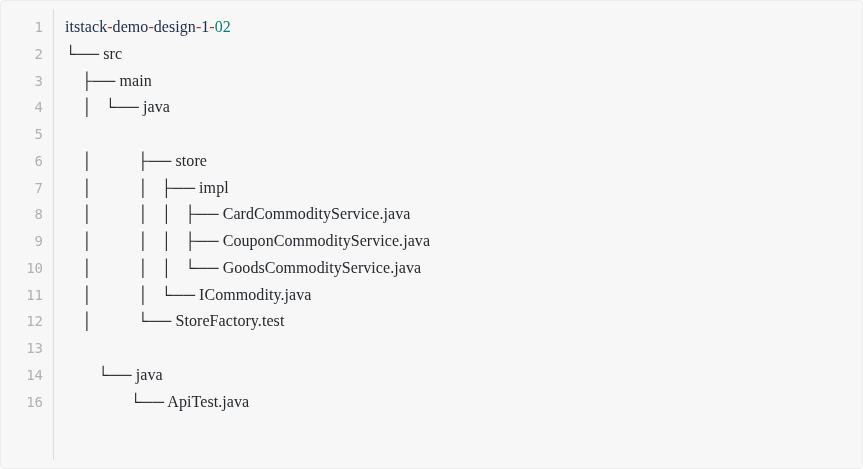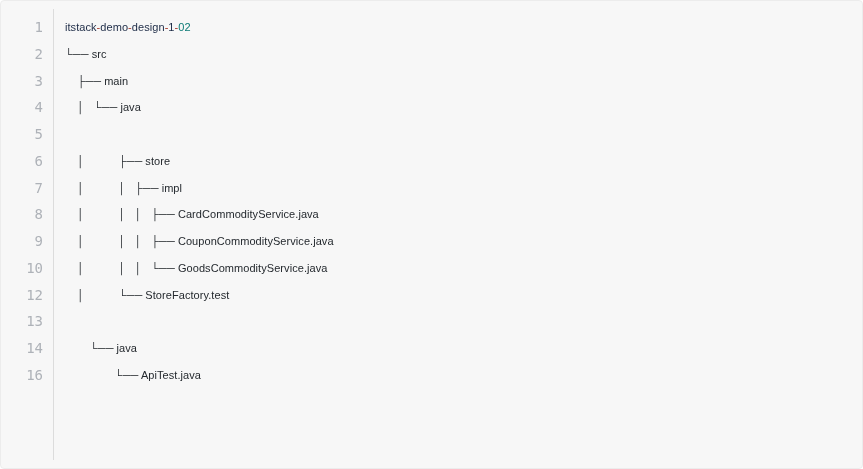--- a/index.html
+++ b/index.html
@@ -63,44 +63,45 @@
     line-height: 26.75px;
     color: #aeb2b8;
     font-family: "DejaVu Sans Mono", "Liberation Mono", monospace;
     user-select: none;
   }
 
   .code-text {
     position: absolute;
     left: 64px;
     top: 0;
-    font-size: 11px;
+    font-size: 16px;
     line-height: 26.75px;
     letter-spacing: 0.06px;
     color: #24292e;
     white-space: pre;
-    font-family: Liberation Sans, sans-serif;
+    font-family: Liberation Serif, serif;
   }
   .tok-operator { color: #a6382b; }
   .tok-number   { color: #0b7a75; }
   .tok-ident    { color: #1d2b46; }
 </style>
 </head>
 <body>
 
 <div id="code-block">
   <div class="code-rows">
       <div class="code-row"><span class="gutter-num">1</span><span class="code-text"><span class="tok-ident">itstack</span><span class="tok-operator">-</span><span class="tok-ident">demo</span><span class="tok-operator">-</span><span class="tok-ident">design</span><span class="tok-operator">-</span><span class="tok-ident">1</span><span class="tok-operator">-</span><span class="tok-number">02</span></span></div>
       <div class="code-row"><span class="gutter-num">2</span><span class="code-text">└── src</span></div>
       <div class="code-row"><span class="gutter-num">3</span><span class="code-text">    ├── main</span></div>
       <div class="code-row"><span class="gutter-num">4</span><span class="code-text">    │   └── java</span></div>
       <div class="code-row"><span class="gutter-num">5</span></div>
       <div class="code-row"><span class="gutter-num">6</span><span class="code-text">    │           ├── store</span></div>
       <div class="code-row"><span class="gutter-num">7</span><span class="code-text">    │           │   ├── impl</span></div>
       <div class="code-row"><span class="gutter-num">8</span><span class="code-text">    │           │   │   ├── CardCommodityService.java</span></div>
       <div class="code-row"><span class="gutter-num">9</span><span class="code-text">    │           │   │   ├── CouponCommodityService.java</span></div>
       <div class="code-row"><span class="gutter-num">10</span><span class="code-text">    │           │   │   └── GoodsCommodityService.java</span></div>
+      <div class="code-row"><span class="gutter-num">11</span><span class="code-text">    │           │   └── ICommodity.java</span></div>
       <div class="code-row"><span class="gutter-num">12</span><span class="code-text">    │           └── StoreFactory.test</span></div>
       <div class="code-row"><span class="gutter-num">13</span></div>
       <div class="code-row"><span class="gutter-num">14</span><span class="code-text">        └── java</span></div>
       <div class="code-row"><span class="gutter-num">16</span><span class="code-text">                └── ApiTest.java</span></div>
     </div>
 </div>
 
 </body></html>

